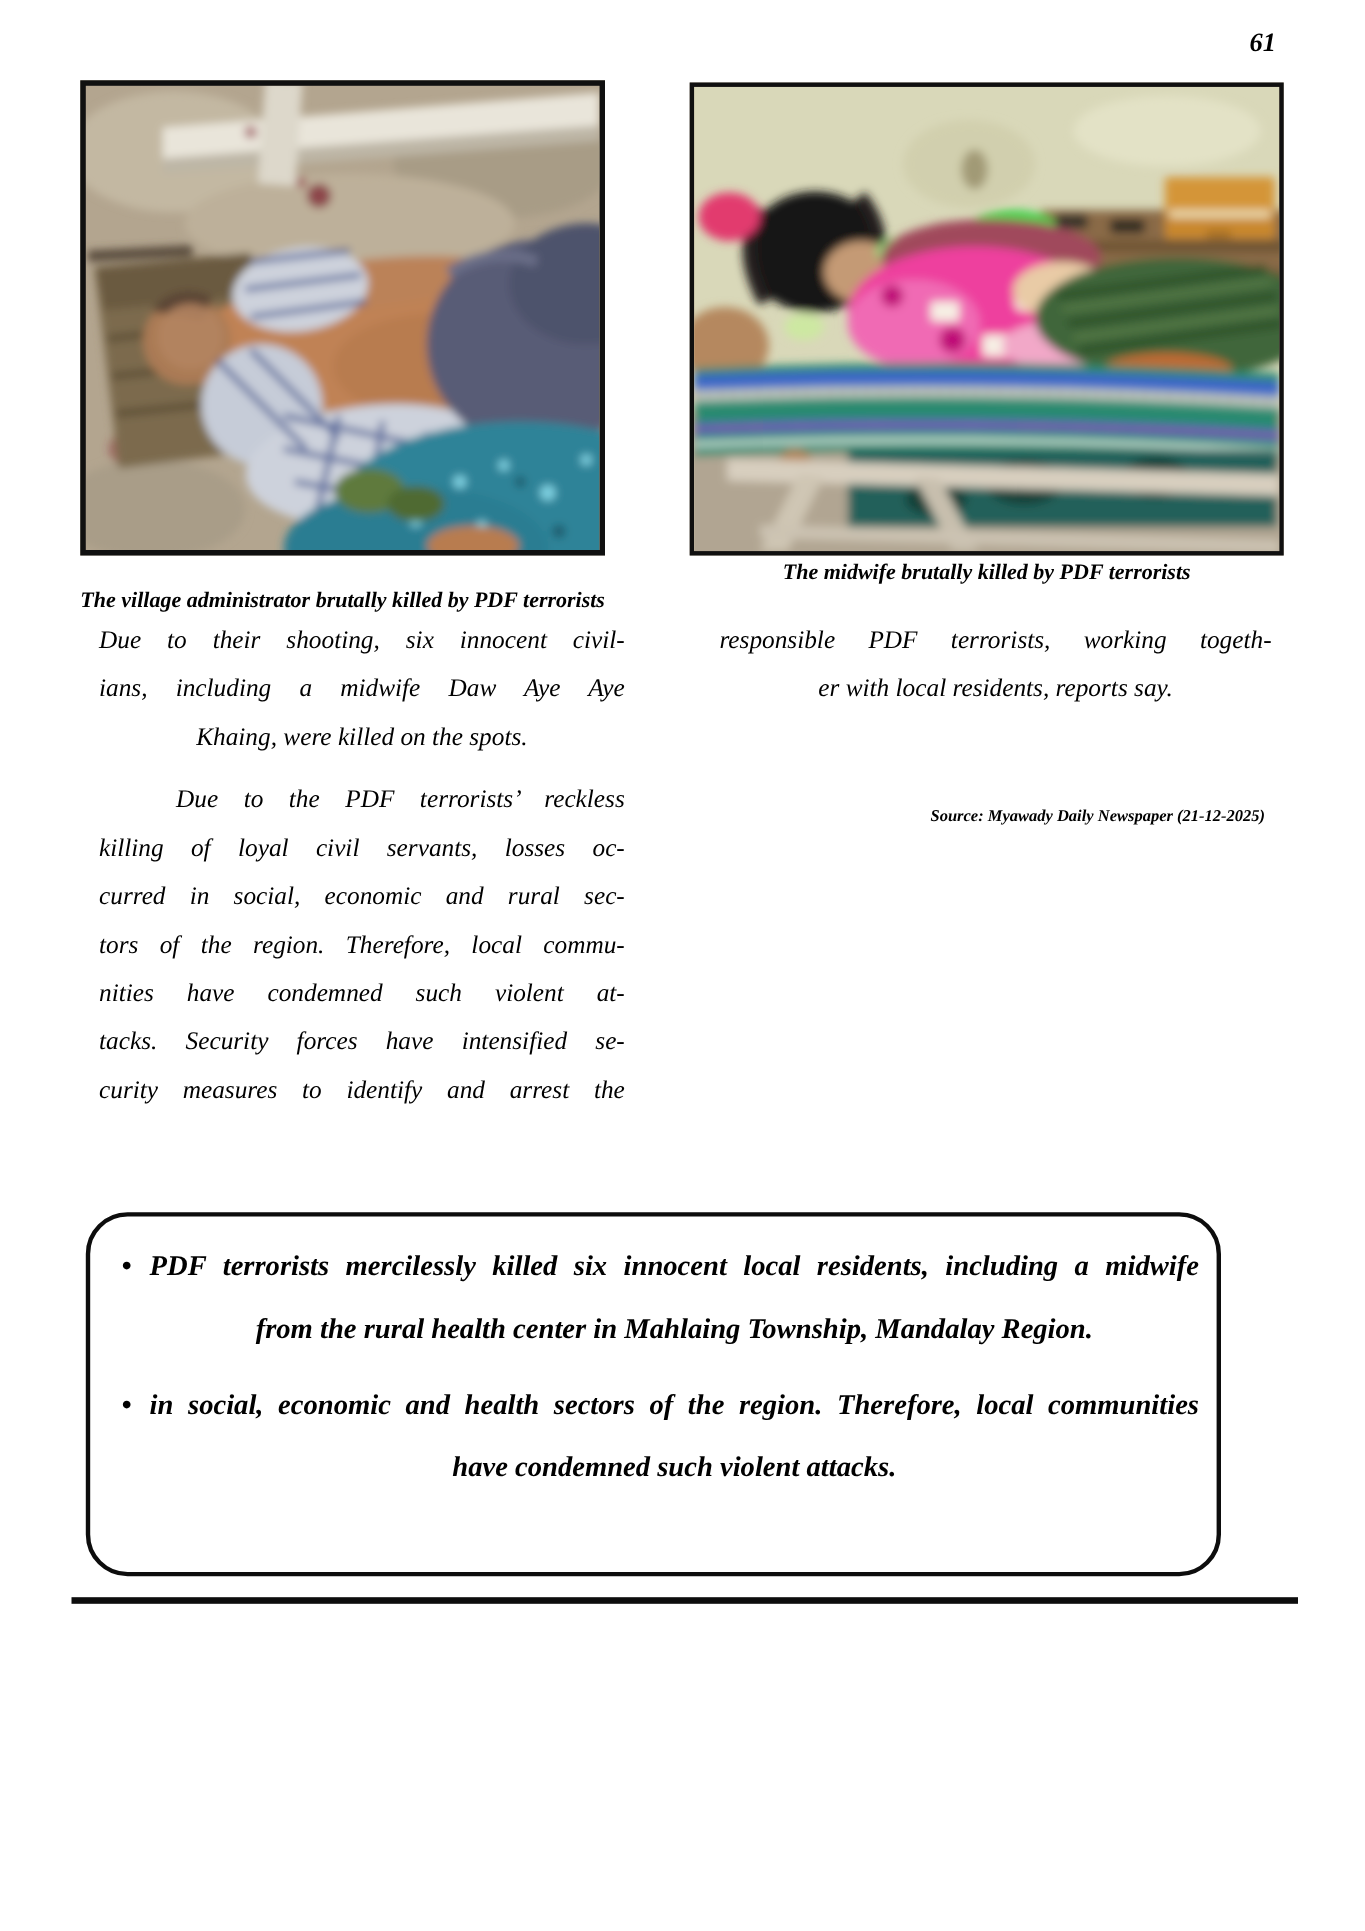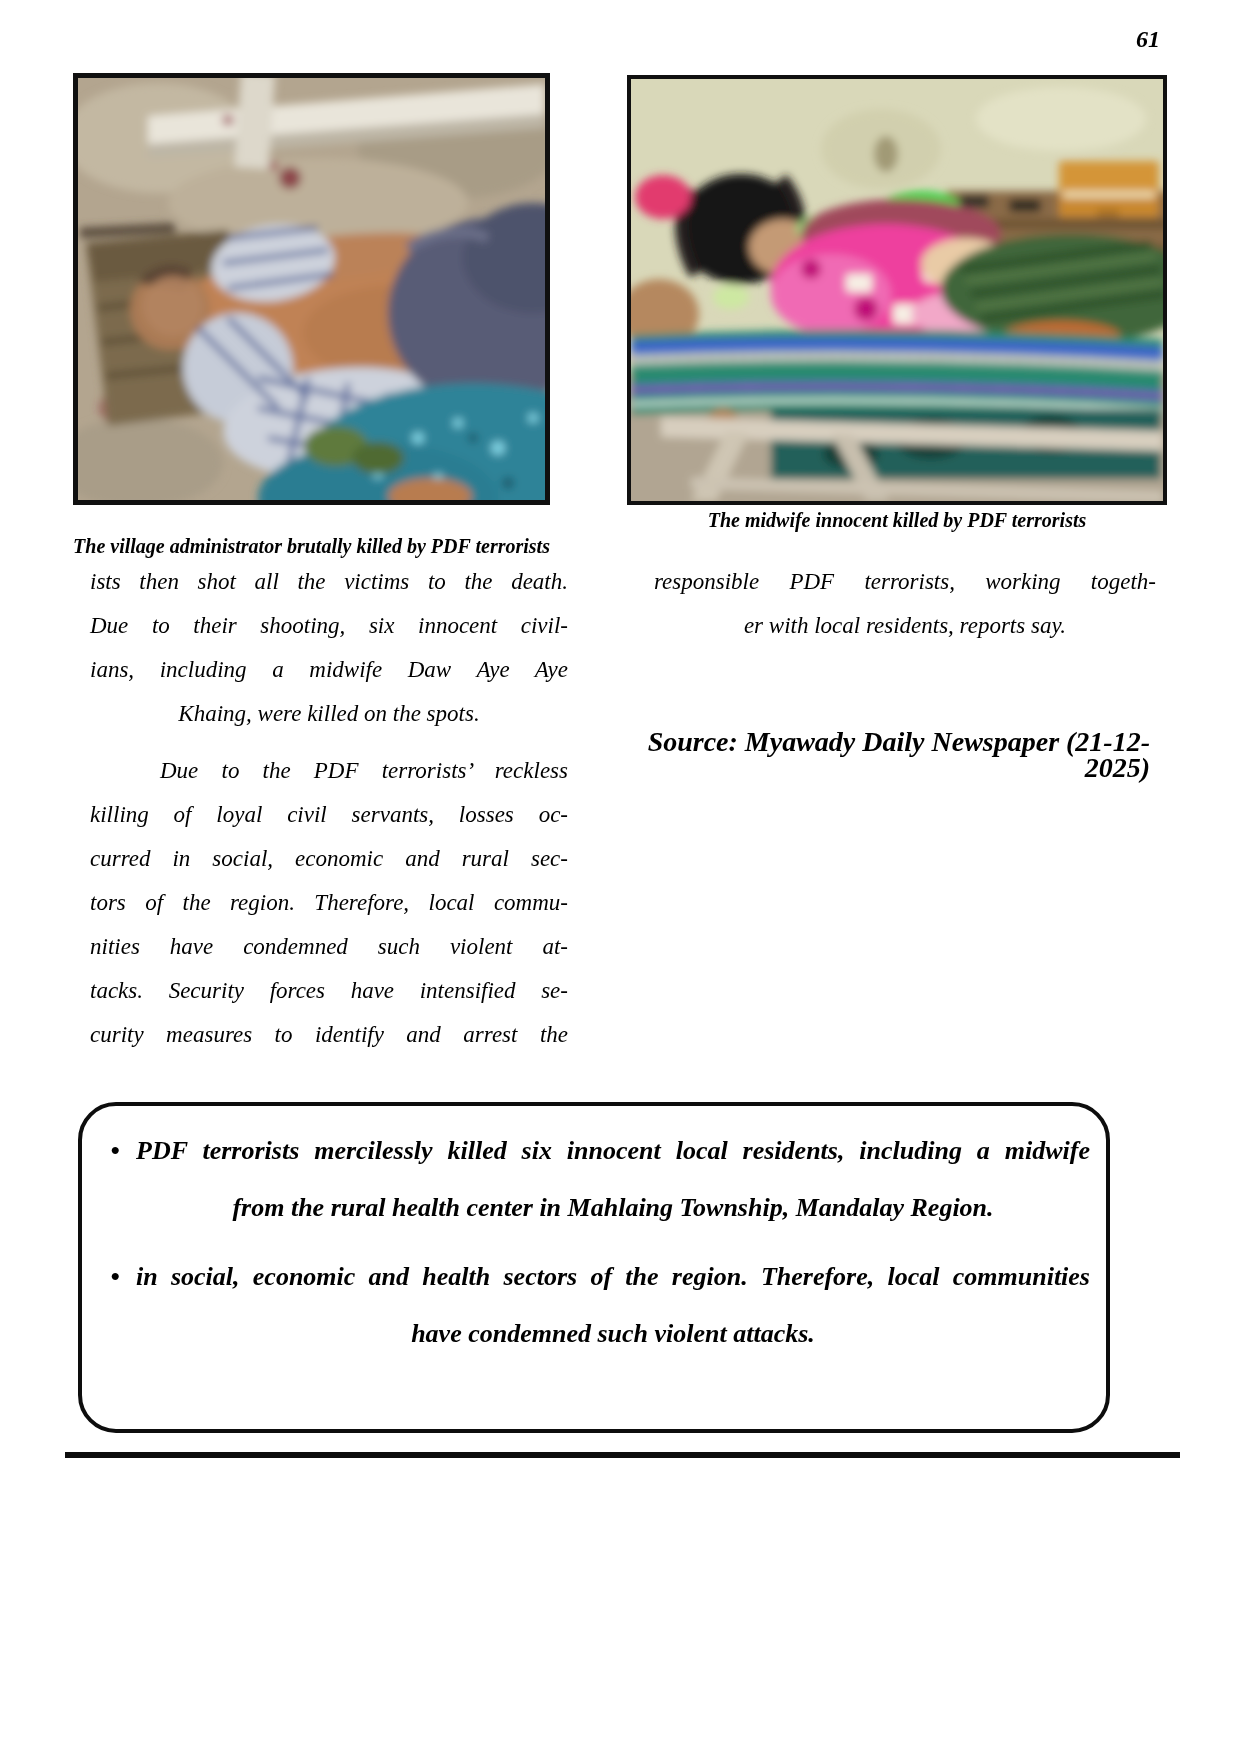--- a/index.html
+++ b/index.html
@@ -8,21 +8,21 @@
   .page-number{position:absolute;top:26px;left:1118px;width:60px;text-align:center;
                font-weight:bold;font-size:24px;}
   .photo{position:absolute;border:5px solid #101010;box-sizing:border-box;background:#b4a791;overflow:hidden;}
   .photo svg{display:block;width:100%;height:100%;}
   .caption{position:absolute;text-align:center;font-weight:bold;font-size:20px;line-height:26px;}
   .col{position:absolute;font-size:23px;line-height:44px;}
   .jline{text-align:justify;text-align-last:justify;}
   .lline{text-align:center;}
   .para + .para{margin-top:13px;}
   .indent-first .line:first-child{text-indent:70px;}
-  .source{position:absolute;font-weight:bold;font-size:28px;line-height:26px;text-align:right;}
+  .source{position:absolute;font-weight:bold;font-size:15px;line-height:26px;text-align:right;}
   .summary-box{position:absolute;left:78px;top:1102px;width:1032px;height:331px;
                border:4px solid #0d0d0d;border-radius:38px;box-sizing:border-box;
                padding:16px 16px 0 12px;background:#ffffff;}
   .bullet{display:flex;font-weight:bold;font-size:26px;line-height:57px;}
   .bullet + .bullet{margin-top:12px;}
   .bullet-marker{flex:none;width:42px;text-align:center;}
   .bullet-lines{flex:1;}
   .bottom-rule{position:absolute;left:65px;top:1452px;width:1115px;height:6px;background:#0d0d0d;}
 </style>
 </head>
@@ -145,25 +145,24 @@
         <ellipse cx="92" cy="338" rx="14" ry="9" fill="#b5885e"></ellipse>
         <path d="M30,338 L532,352 L532,372 L30,358 Z" fill="#d8cfbf"></path>
         <path d="M95,352 L60,422 L85,422 L118,354 Z" fill="#cfc6b4"></path>
         <path d="M200,355 L235,422 L258,422 L224,357 Z" fill="#c8bfae"></path>
         <path d="M60,398 L532,412 L532,424 L60,410 Z" fill="#ccc3b2"></path>
       </g>
     </svg>
   </div>
 
   <div class="caption" style="left:73px;top:533px;width:477px;">The village administrator brutally killed by PDF terrorists</div>
-  <div class="caption" style="left:627px;top:507px;width:540px;">The midwife innocent killed by PDF terrorists</div>
+  <div class="caption" style="left:627px;top:507px;width:540px;">The midwife brutally killed by PDF terrorists</div>
 
   <div class="col" style="left:90px;top:560px;width:478px;">
     <div class="para">
-        <div class="line jline">ists then shot all the victims to the death.</div>
         <div class="line jline">Due to their shooting, six innocent civil-</div>
         <div class="line jline">ians, including a midwife Daw Aye Aye</div>
         <div class="line lline">Khaing, were killed on the spots.</div>
       </div>
     <div class="para indent-first">
         <div class="line jline">Due to the PDF terrorists’ reckless</div>
         <div class="line jline">killing of loyal civil servants, losses oc-</div>
         <div class="line jline">curred in social, economic and rural sec-</div>
         <div class="line jline">tors of the region. Therefore, local commu-</div>
         <div class="line jline">nities have condemned such violent at-</div>

